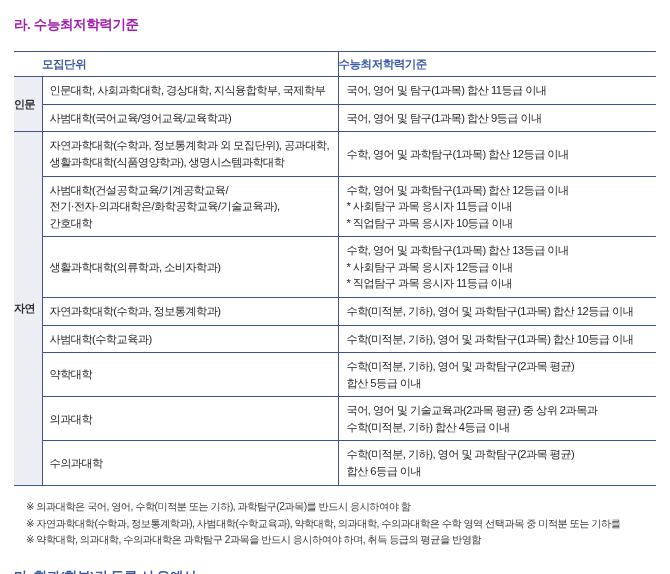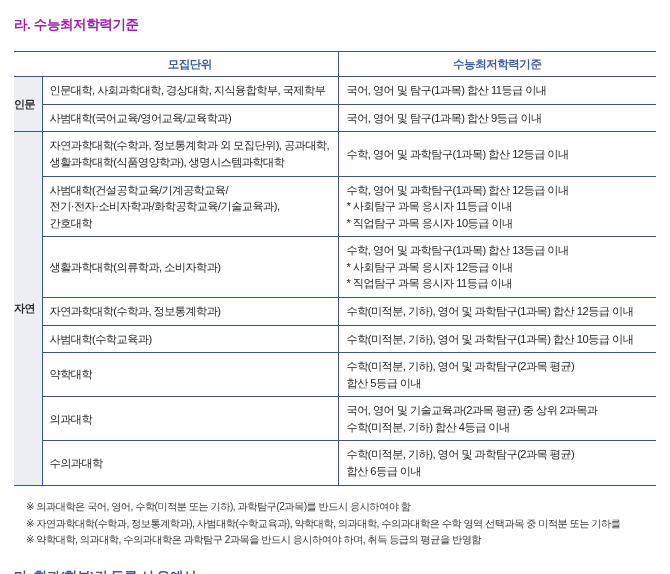--- a/index.html
+++ b/index.html
@@ -56,21 +56,21 @@
     vertical-align: middle;
     letter-spacing: -0.45px;
   }
 
   thead th {
     border-top: none;
     border-bottom: 1.1px solid #2b3e6c;
     color: #3b5aa6;
     font-size: 11.5px;
     font-weight: bold;
-    text-align: center;
+    text-align: left;
     height: 24px;
     padding: 0;
     background: #ffffff;
   }
   thead th.th-cat {
     border-right: none;
   }
   thead th.th-unit {
     border-right: 1.1px solid #3c5591;
   }
@@ -179,21 +179,21 @@
             <span class="ln">자연과학대학(수학과, 정보통계학과 외 모집단위), 공과대학,</span>
             <span class="ln">생활과학대학(식품영양학과), 생명시스템과학대학</span>
           </td>
           <td class="crit-cell">
             <span class="ln">수학, 영어 및 과학탐구(1과목) 합산 12등급 이내</span>
           </td>
         </tr>
         <tr>
           <td class="unit-cell">
             <span class="ln">사범대학(건설공학교육/기계공학교육/</span>
-            <span class="ln">전기·전자·소비자학과/화학공학교육/기술교육과),</span>
+            <span class="ln">전기·전자·의과대학은/화학공학교육/기술교육과),</span>
             <span class="ln">간호대학</span>
           </td>
           <td class="crit-cell">
             <span class="ln">수학, 영어 및 과학탐구(1과목) 합산 12등급 이내</span>
             <span class="ln">* 사회탐구 과목 응시자 11등급 이내</span>
             <span class="ln">* 직업탐구 과목 응시자 10등급 이내</span>
           </td>
         </tr>
         <tr>
           <td class="unit-cell">

